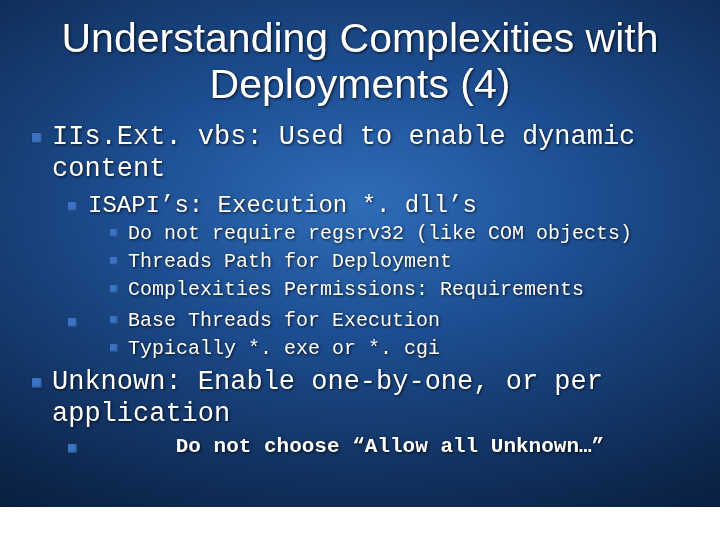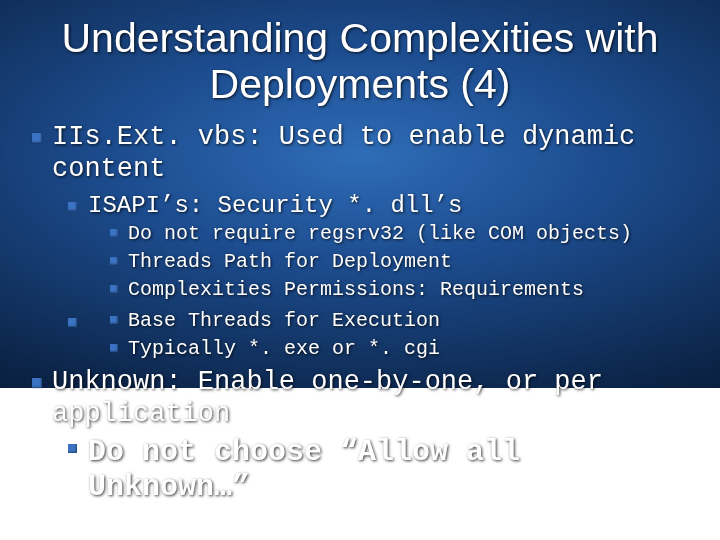--- a/index.html
+++ b/index.html
@@ -5,21 +5,21 @@
   html, body {
     margin: 0;
     padding: 0;
     width: 720px;
     height: 540px;
     overflow: hidden;
     font-family: Arial, Helvetica, sans-serif;
   }
   .slide {
     width: 720px;
-    height: 388px;
+    height: 507px;
     background: radial-gradient(ellipse 110% 90% at 50% 40%,
                 #2f6db8 0%,
                 #1d4d90 30%,
                 #133667 55%,
                 #0b2346 75%,
                 #06152d 100%);
     color: #ffffff;
     box-sizing: border-box;
     padding: 12px 28px 10px 28px;
     text-shadow: 1px 1px 3px rgba(0,0,0,0.8);
@@ -89,25 +89,26 @@
     position: absolute;
     left: 2px;
     top: 8px;
     width: 8px;
     height: 8px;
     background: #3b74c4;
     box-shadow: inset -1px -1px 2px rgba(0,0,0,0.4);
   }
   .lv1-sec { margin-top: 6px; }
   ul.lvl2b > li {
-    font-size: 30px;
+    font-size: 21px;
     font-weight: bold;
     position: relative;
     padding-left: 22px;
     margin: 4px 0 2px 14px;
+    text-align: center;
   }
   ul.lvl2b > li::before {
     content: "";
     position: absolute;
     left: 2px;
     top: 9px;
     width: 9px;
     height: 9px;
     background: #3b74c4;
     box-shadow: inset -1px -1px 2px rgba(0,0,0,0.4);
@@ -117,21 +118,21 @@
 <body>
 
 <div class="slide">
   <div class="title">Understanding Complexities with Deployments (4)</div>
 
   <ul class="lvl1">
     <li>
       <span>IIs.Ext. vbs:  Used to enable dynamic content</span>
       <ul class="lvl2">
         <li>
-          <span>ISAPI’s:  Security *. dll’s</span>
+          <span>ISAPI’s:  Execution *. dll’s</span>
           <ul class="lvl3">
             <li><span>Do not require regsrv32 (like COM objects)</span></li>
             <li><span>Threads Path for Deployment</span></li>
             <li><span>Complexities Permissions:  Requirements</span></li>
           </ul>
         </li>
         <li>
           <ul class="lvl3">
             <li><span>Base Threads for Execution</span></li>
             <li><span>Typically *. exe or *. cgi</span></li>

